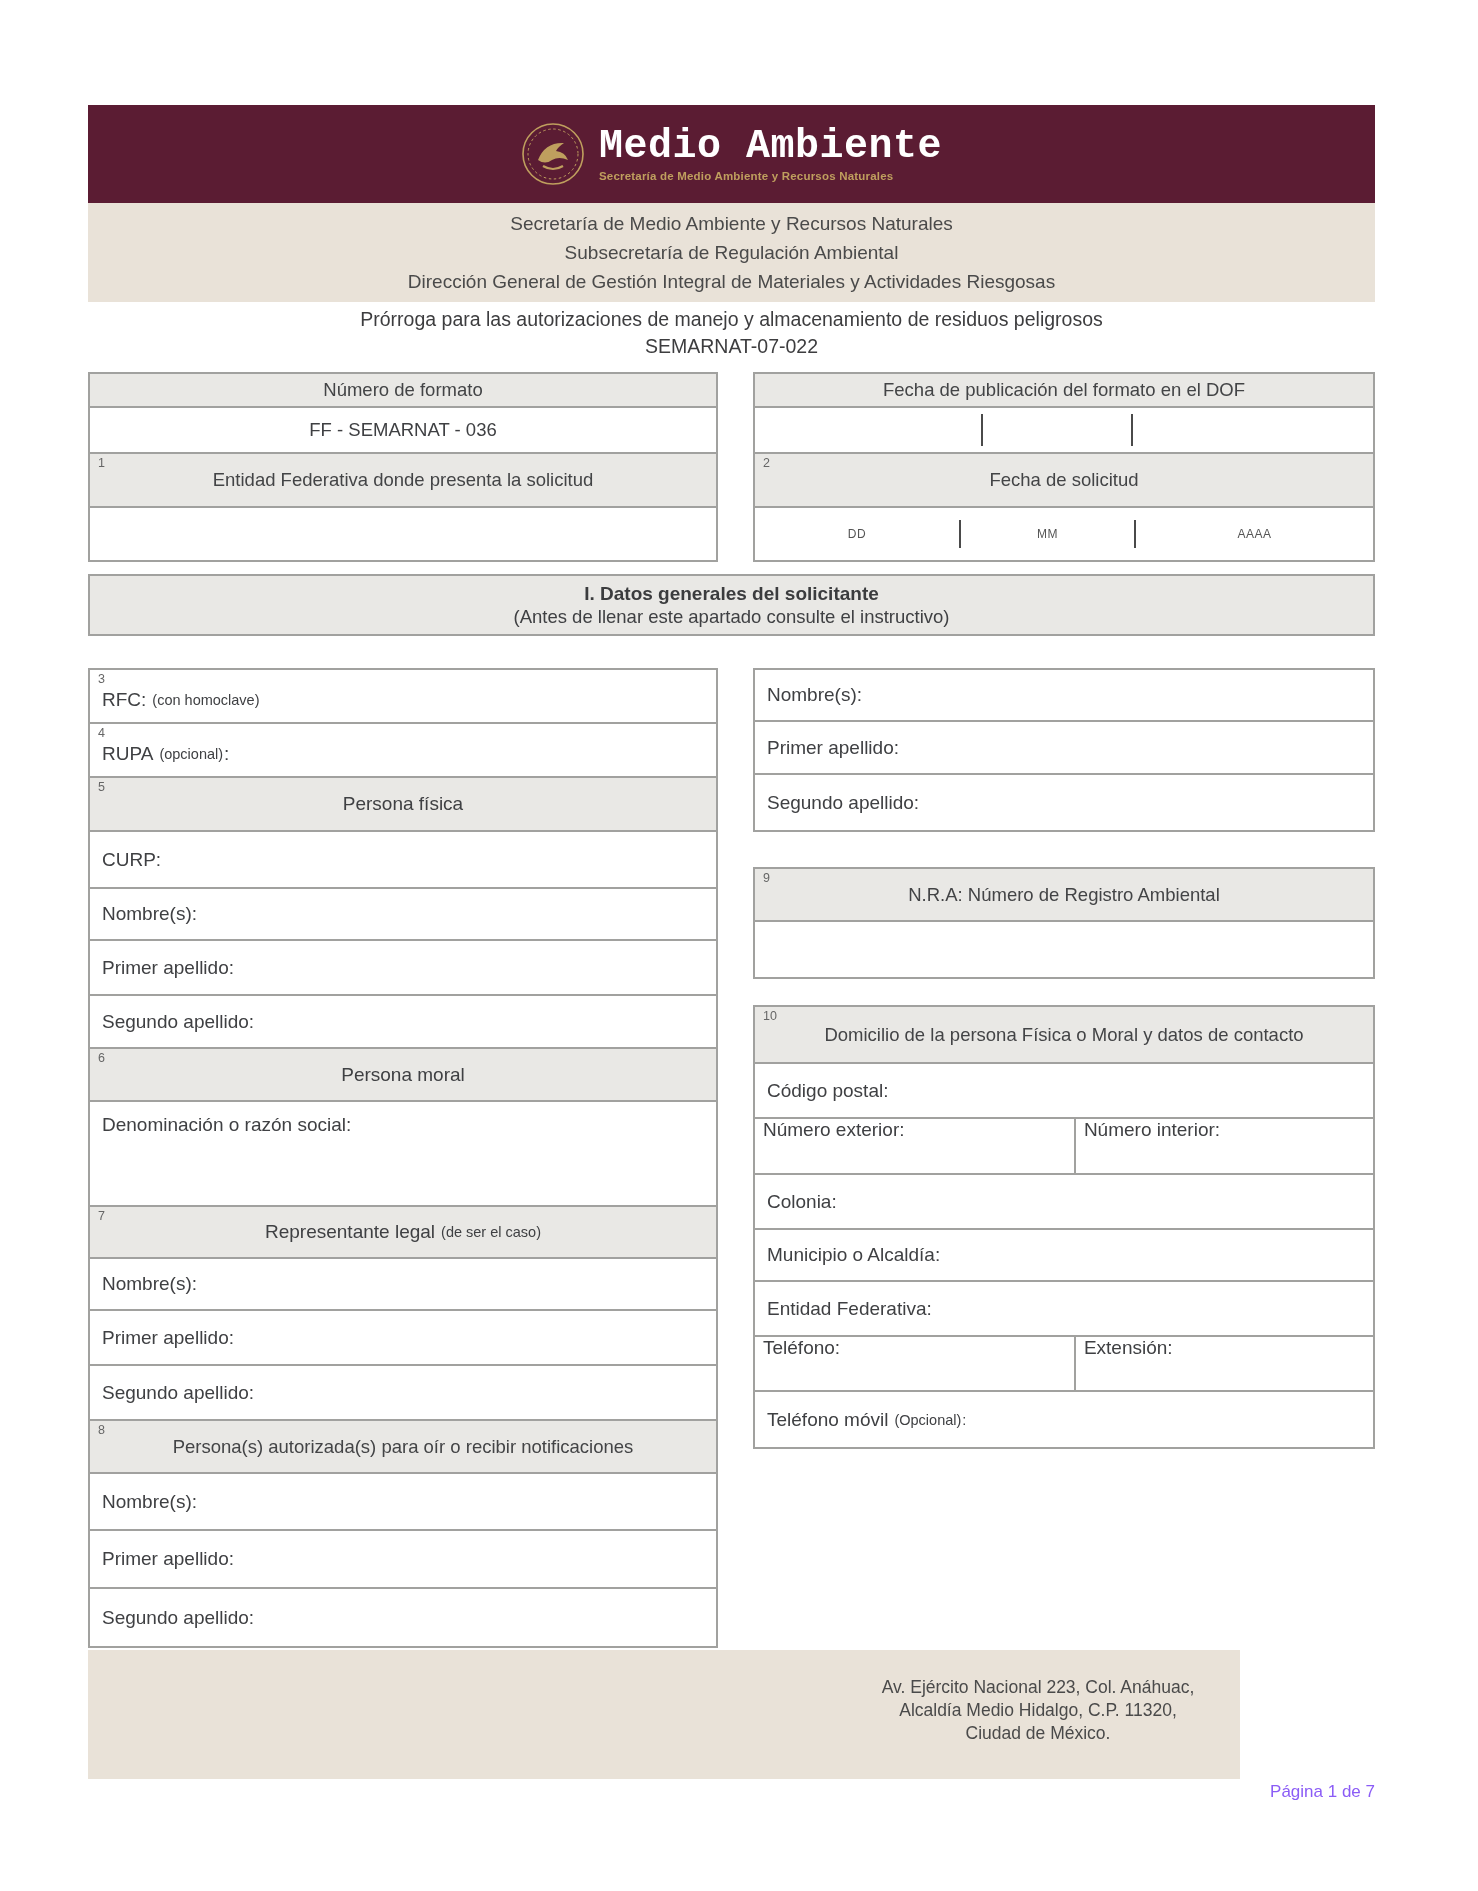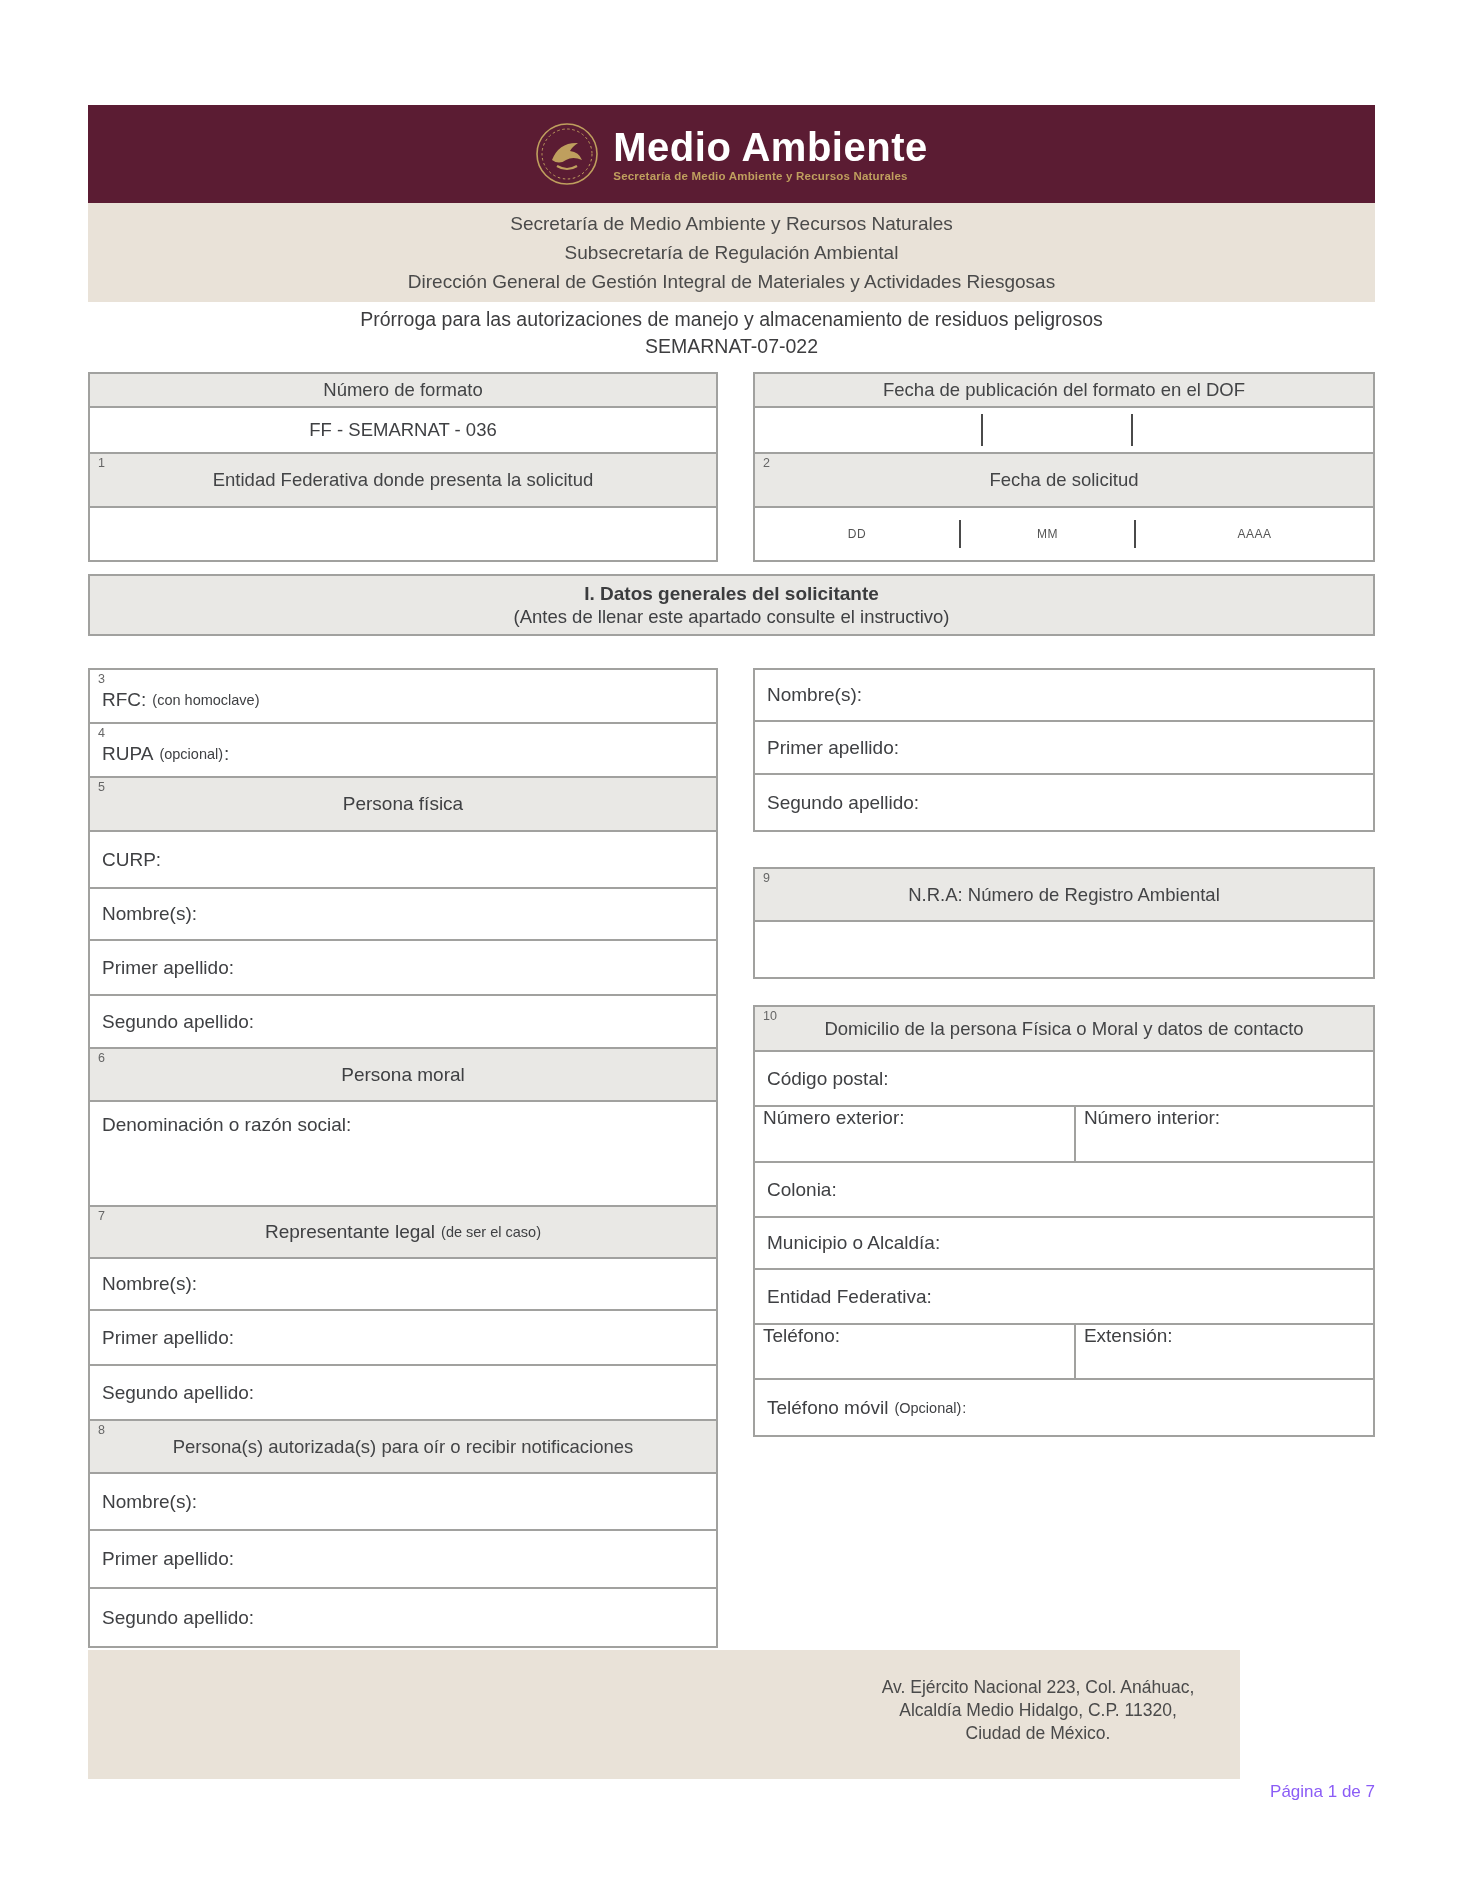--- a/index.html
+++ b/index.html
@@ -12,21 +12,21 @@
   }
   *{box-sizing:border-box;margin:0;padding:0}
   body{background:#fff;font-family:"Liberation Sans","DejaVu Sans",sans-serif;color:var(--tx)}
   .page{position:relative;width:1478px;height:1891px;background:#ffffff;overflow:hidden}
 
   
   .band-maroon{position:absolute;left:88px;top:105px;width:1287px;height:98px;background:var(--maroon);display:flex;align-items:center;justify-content:center}
   .logo-group{display:flex;align-items:center;gap:14px}
   .emblem{width:64px;height:64px;flex:0 0 auto}
   .wordmark{display:flex;flex-direction:column}
-  .wordmark .big{font-family:Liberation Sans, sans-serif;font-weight:700;font-size:40px;line-height:42px;color:#ffffff;letter-spacing:.5px}
+  .wordmark .big{font-family:Liberation Mono, monospace;font-weight:700;font-size:40px;line-height:42px;color:#ffffff;letter-spacing:.5px}
   .wordmark .small{font-size:11.5px;font-weight:700;color:var(--gold);margin-top:2px;letter-spacing:.2px}
 
   .band-beige{position:absolute;left:88px;top:203px;width:1287px;height:99px;background:var(--beige);display:flex;flex-direction:column;align-items:center;justify-content:center;gap:2px}
   .band-beige div{font-size:19px;line-height:27px;color:#4a4a4a;text-align:center}
 
   .doc-title{position:absolute;left:88px;top:306px;width:1287px;text-align:center}
   .doc-title div{font-size:19.5px;line-height:27px;color:#3d3d3f}
 
   
   .stack{position:absolute;border:2px solid var(--bd);background:#fff}
@@ -219,21 +219,21 @@
 
   <div class="stack" style="left:753px;top:867px;width:622px">
     <div class="row gray" style="height:53px">
       <span class="sup">9</span>
       <span class="hdr-lbl">N.R.A: Número de Registro Ambiental</span>
     </div>
     <div class="row" style="height:55px"></div>
   </div>
 
   <div class="stack" style="left:753px;top:1005px;width:622px">
-    <div class="row gray" style="height:45px">
+    <div class="row gray" style="height:57px">
       <span class="sup">10</span>
       <span class="hdr-lbl">Domicilio de la persona Física o Moral y datos de contacto</span>
     </div>
     <div class="row" style="height:55px">
       <span class="lbl">Código postal:</span>
     </div>
     <div class="row split" style="height:56px">
       <div class="cell" style="width:51.6%">
         <span class="lbl">Número exterior:</span>
       </div>

